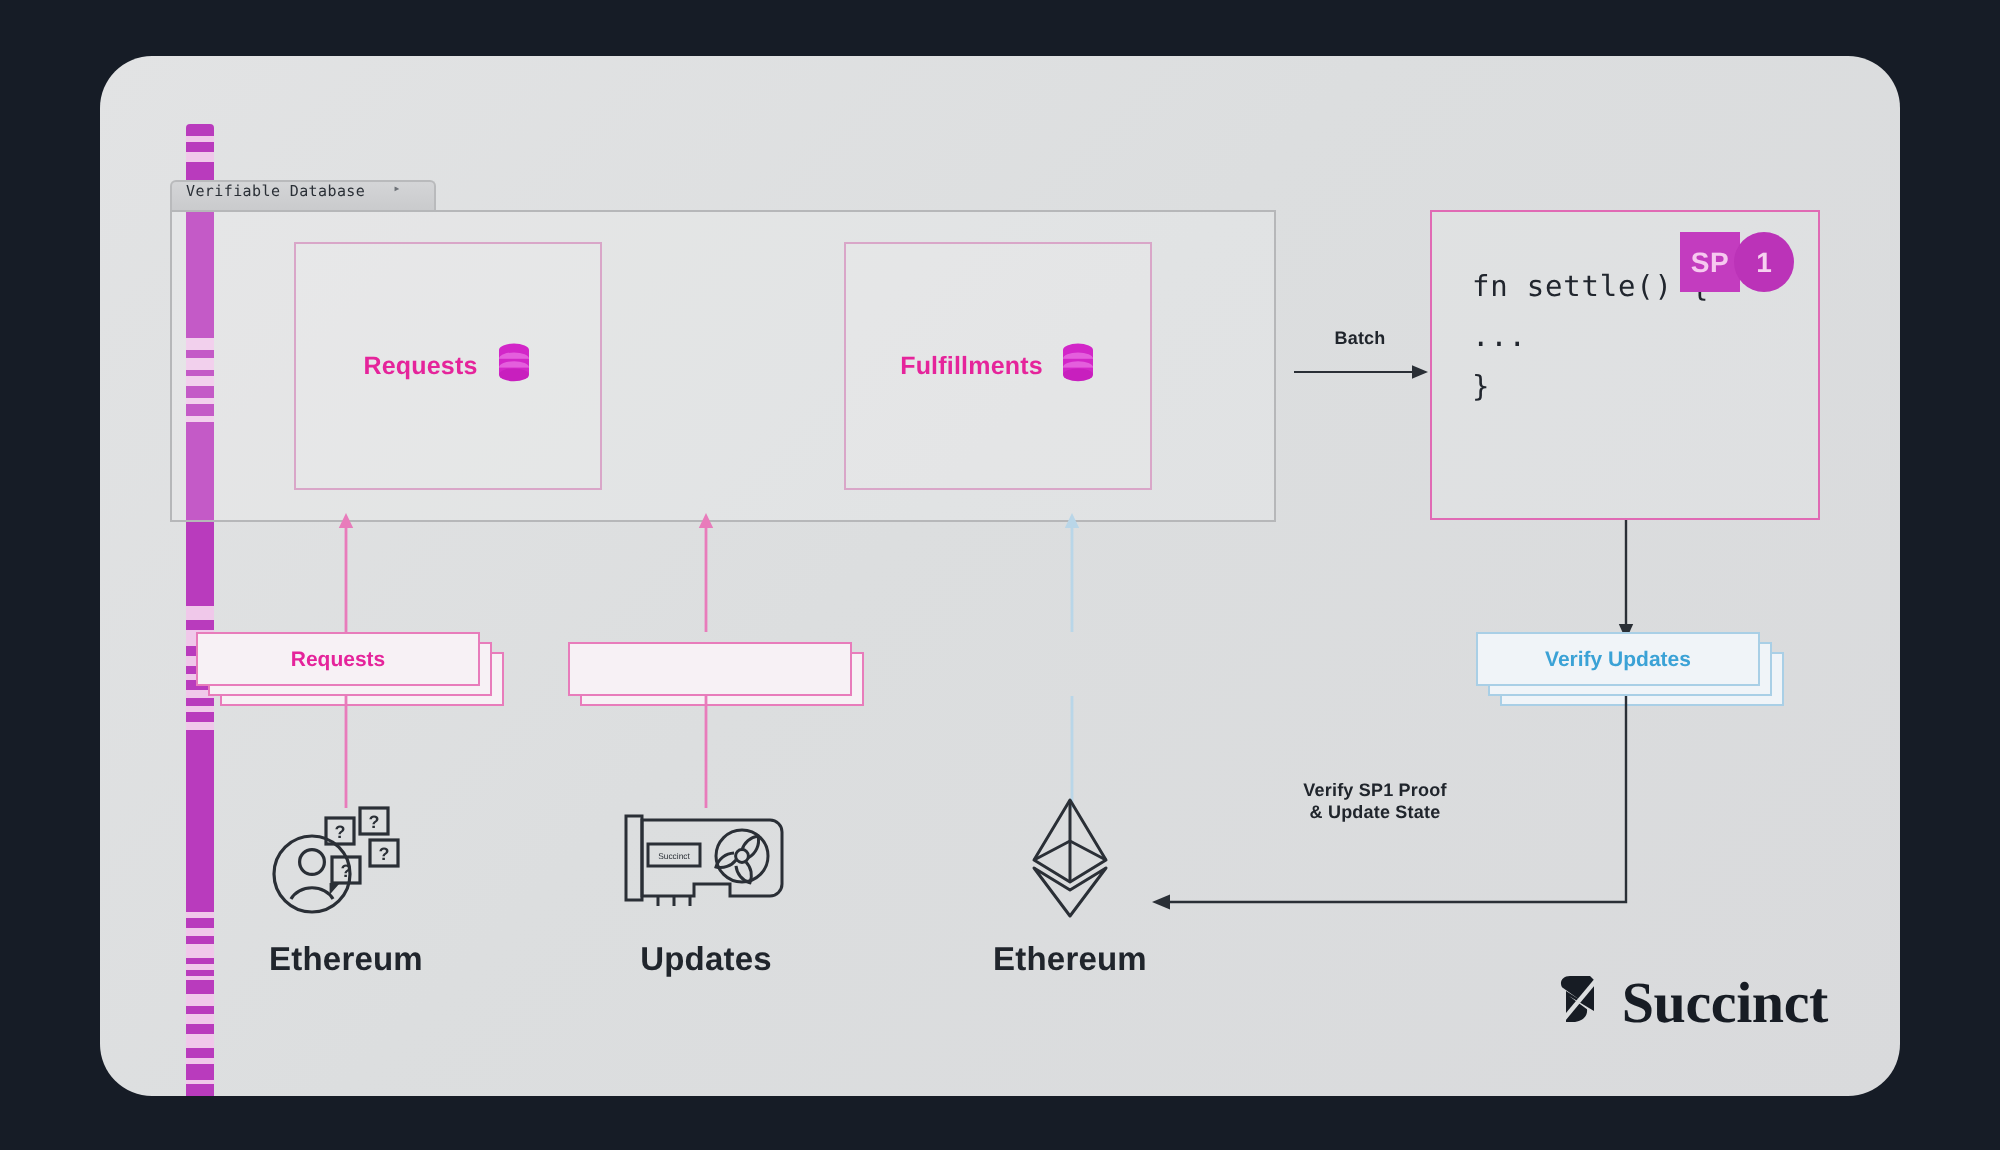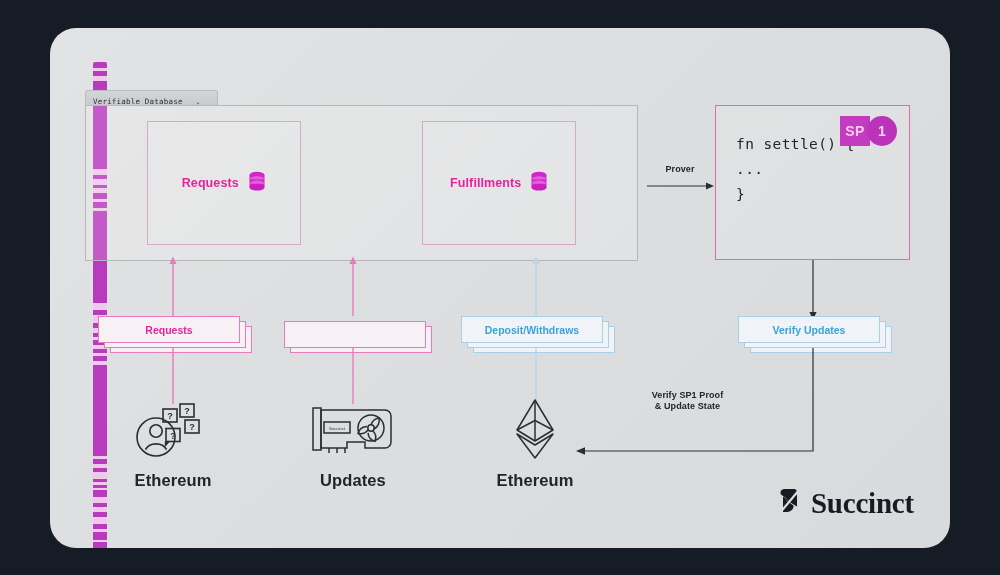--- a/index.html
+++ b/index.html
@@ -25,21 +25,21 @@
   }
   #barcode .bar{width:100%;}
 
   
   #vdb-tab{
     position:absolute;left:35px;top:62px;
     height:15px;min-width:118px;padding:0 6px 0 7px;
     background:linear-gradient(180deg,#d4d5d7,#c9cacc);
     border:1px solid #b9babc;border-bottom:none;
     border-radius:3px 3px 0 0;
-    display:flex;align-items:flex-end;gap:14px;
+    display:flex;align-items:flex-start;gap:14px;
     font-family:"DejaVu Sans Mono",monospace;font-size:7.5px;color:#2a2f36;
     letter-spacing:.2px;white-space:nowrap;
   }
   #vdb-tab .chev{font-size:6px;color:#6d7177;}
 
   
   #vdb-panel{
     position:absolute;left:35px;top:77px;width:551px;height:154px;
     border:1px solid #b6b7b9;background:rgba(255,255,255,.16);
     display:flex;align-items:center;justify-content:space-around;
@@ -207,21 +207,21 @@
             <rect x="1.5" y="8.4" width="15" height="4.4" fill="#d226c8"></rect>
             <ellipse cx="9" cy="12.8" rx="7.5" ry="3.2" fill="#e45fdd"></ellipse>
             <rect x="1.5" y="12.8" width="15" height="3.6" fill="#d226c8"></rect>
             <ellipse cx="9" cy="16.4" rx="7.5" ry="3.2" fill="#c81fbe"></ellipse>
           </svg>
         </span>
       </div>
 
     </div>
 
-    <div class="edge-label" style="left:604px;top:136px;width:52px;">Prover</div>
+    <div class="edge-label" style="left:604px;top:136px;width:52px;">Batch</div>
     <svg class="conn" style="left:596px;top:152px;" width="70" height="12">
       <line x1="1" y1="6" x2="60" y2="6" stroke="#2a2f36" stroke-width="1.1"></line>
       <polygon points="60,2.6 68,6 60,9.4" fill="#2a2f36"></polygon>
     </svg>
 
     <div id="code-panel">
       <div id="sp1-badge">
         <div class="sq">SP</div>
         <div class="circ">1</div>
       </div>
@@ -249,25 +249,20 @@
     </svg>
 
     <div class="stack pink" style="left:48px;top:288px;">
       <div class="sheet s3"></div>
       <div class="sheet s2"></div>
       <div class="sheet s1">Requests</div>
     </div>
     <div class="stack pink" style="left:228px;top:288px;">
       <div class="sheet s3"></div>
       <div class="sheet s2"></div>
-    </div>
-    <div class="stack blue" style="left:411px;top:288px;">
-      <div class="sheet s3"></div>
-      <div class="sheet s2"></div>
-      <div class="sheet s1">Deposit/Withdraws</div>
     </div>
     <div class="stack blue" style="left:688px;top:288px;">
       <div class="sheet s3"></div>
       <div class="sheet s2"></div>
       <div class="sheet s1">Verify Updates</div>
     </div>
 
     <svg class="conn" style="left:117px;top:320px;" width="12" height="56">
       <line x1="6" y1="56" x2="6" y2="0" stroke="#e87cbb" stroke-width="1.4"></line>
     </svg>

